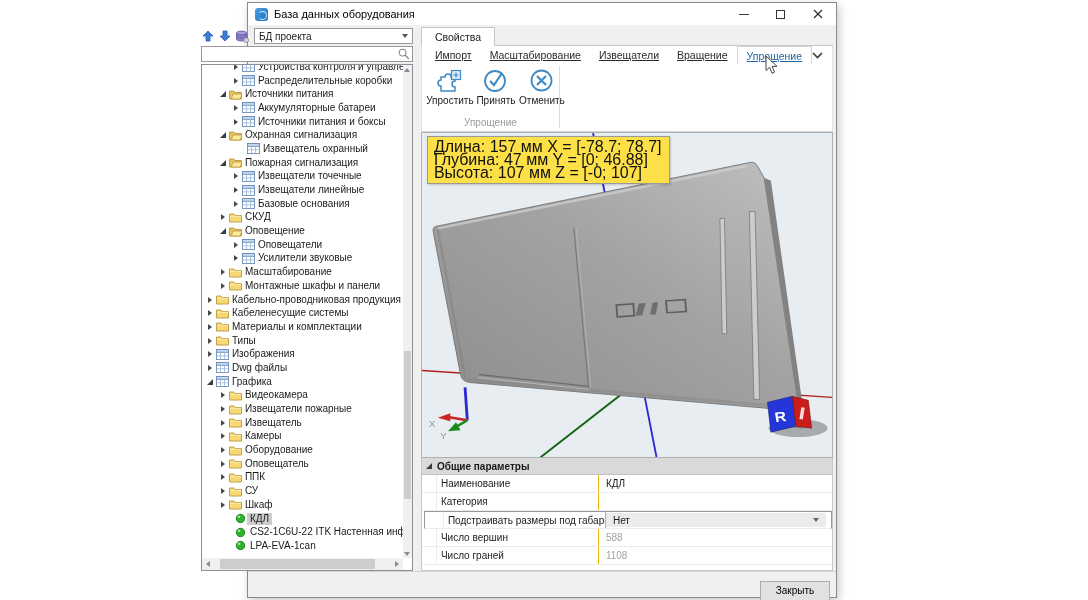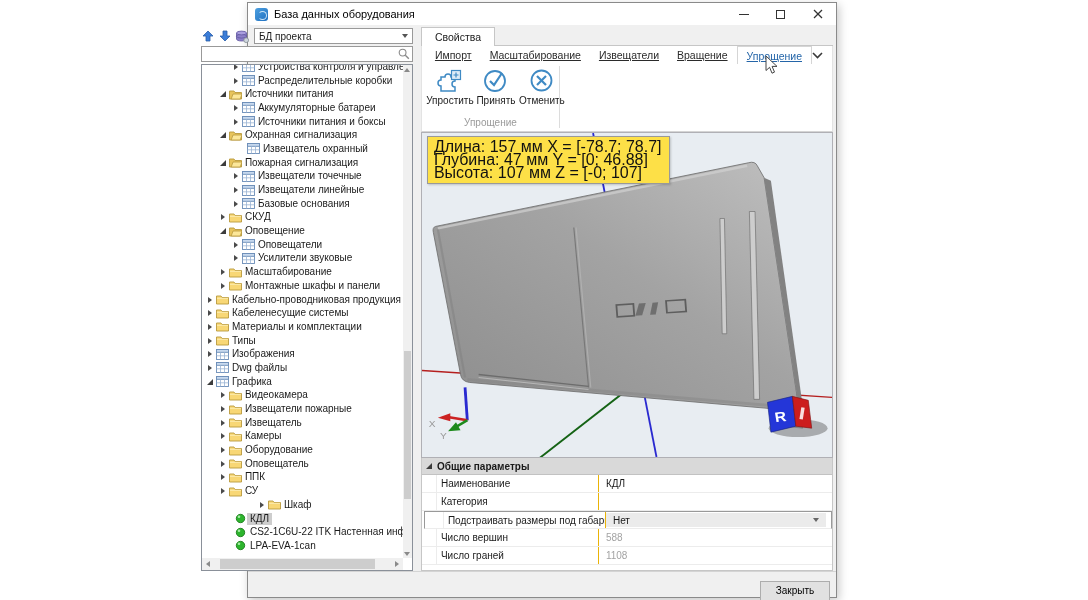--- a/index.html
+++ b/index.html
@@ -564,21 +564,21 @@
                   <span class="ar ar-right"></span>
                 </span>
     <span class="tw ticon">
                   <svg width="13" height="11" viewBox="0 0 13 11">
                     <path d="M0.5 2 L5 2 L6 3.5 L12.5 3.5 L12.5 10 L0.5 10 Z" fill="#f8d775" stroke="#b99a3d" stroke-width="0.9"></path>
                     <path d="M1 4.3 H12" stroke="#fdeeb8" stroke-width="0.9"></path>
                   </svg>
                 </span>
     <span class="tlabel">СУ</span>
   </div>
-              <div class="tree-row" style="padding-left: 16px; margin-left: 39px;">
+              <div class="tree-row" style="padding-left: 16px;">
     <span class="tw arrowslot">
                   <span class="ar ar-right"></span>
                 </span>
     <span class="tw ticon">
                   <svg width="13" height="11" viewBox="0 0 13 11">
                     <path d="M0.5 2 L5 2 L6 3.5 L12.5 3.5 L12.5 10 L0.5 10 Z" fill="#f8d775" stroke="#b99a3d" stroke-width="0.9"></path>
                     <path d="M1 4.3 H12" stroke="#fdeeb8" stroke-width="0.9"></path>
                   </svg>
                 </span>
     <span class="tlabel">Шкаф</span>

